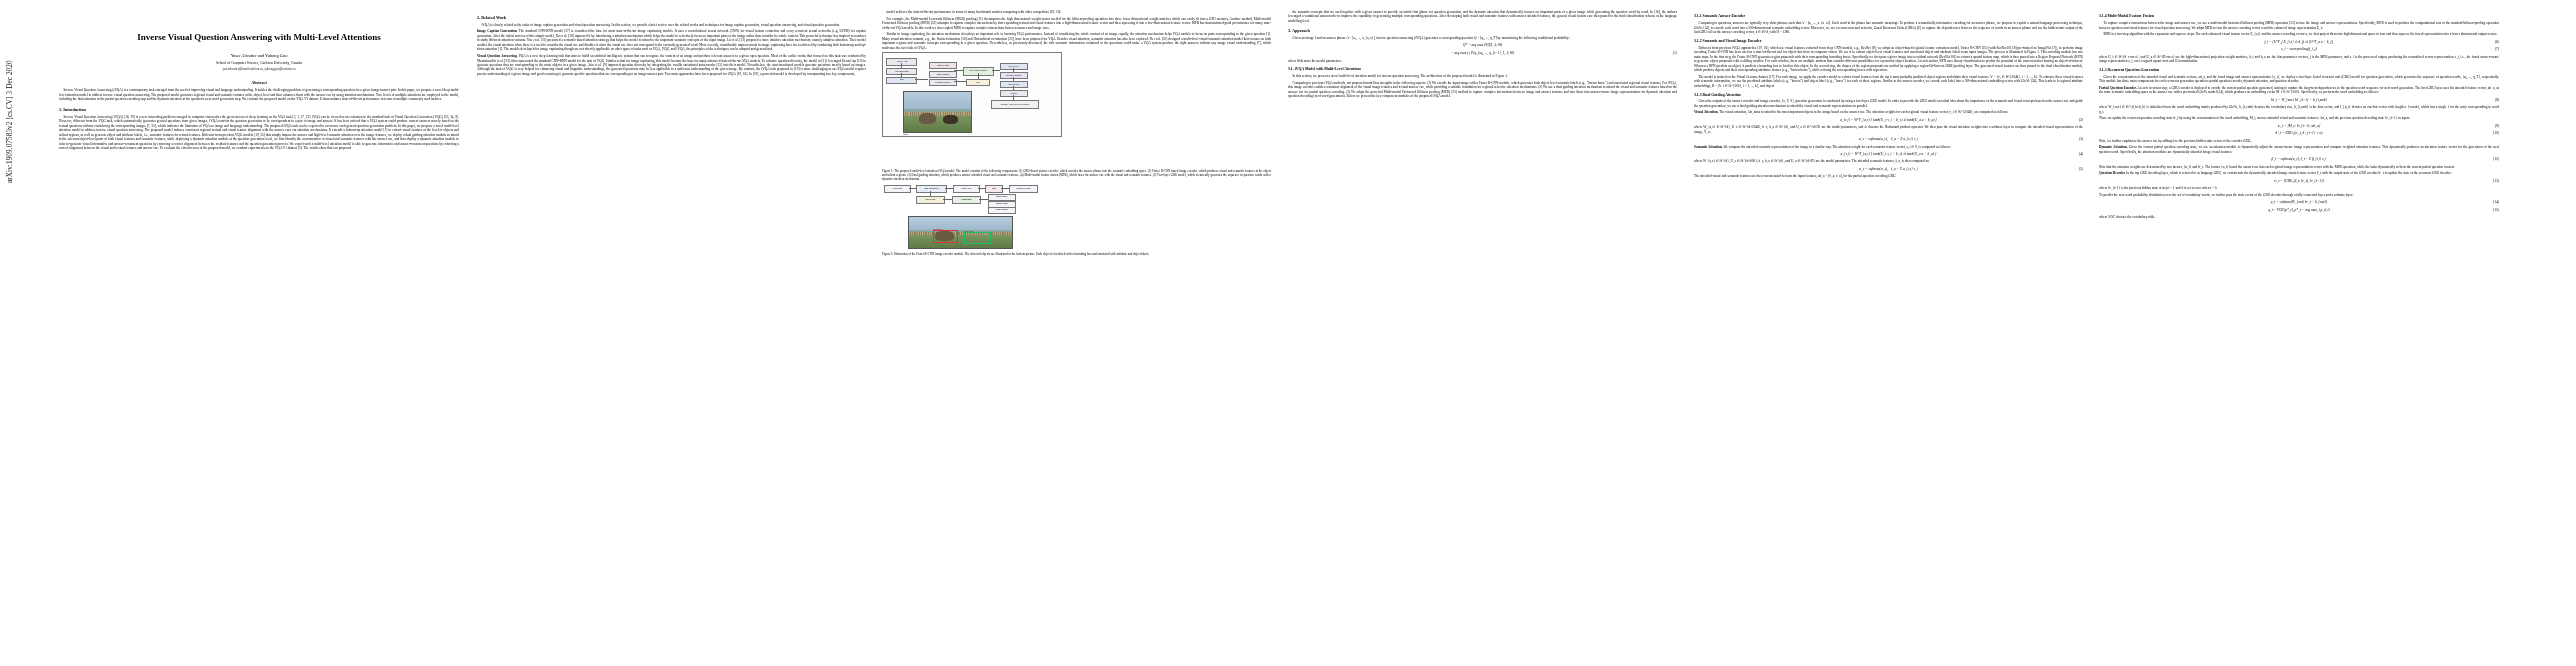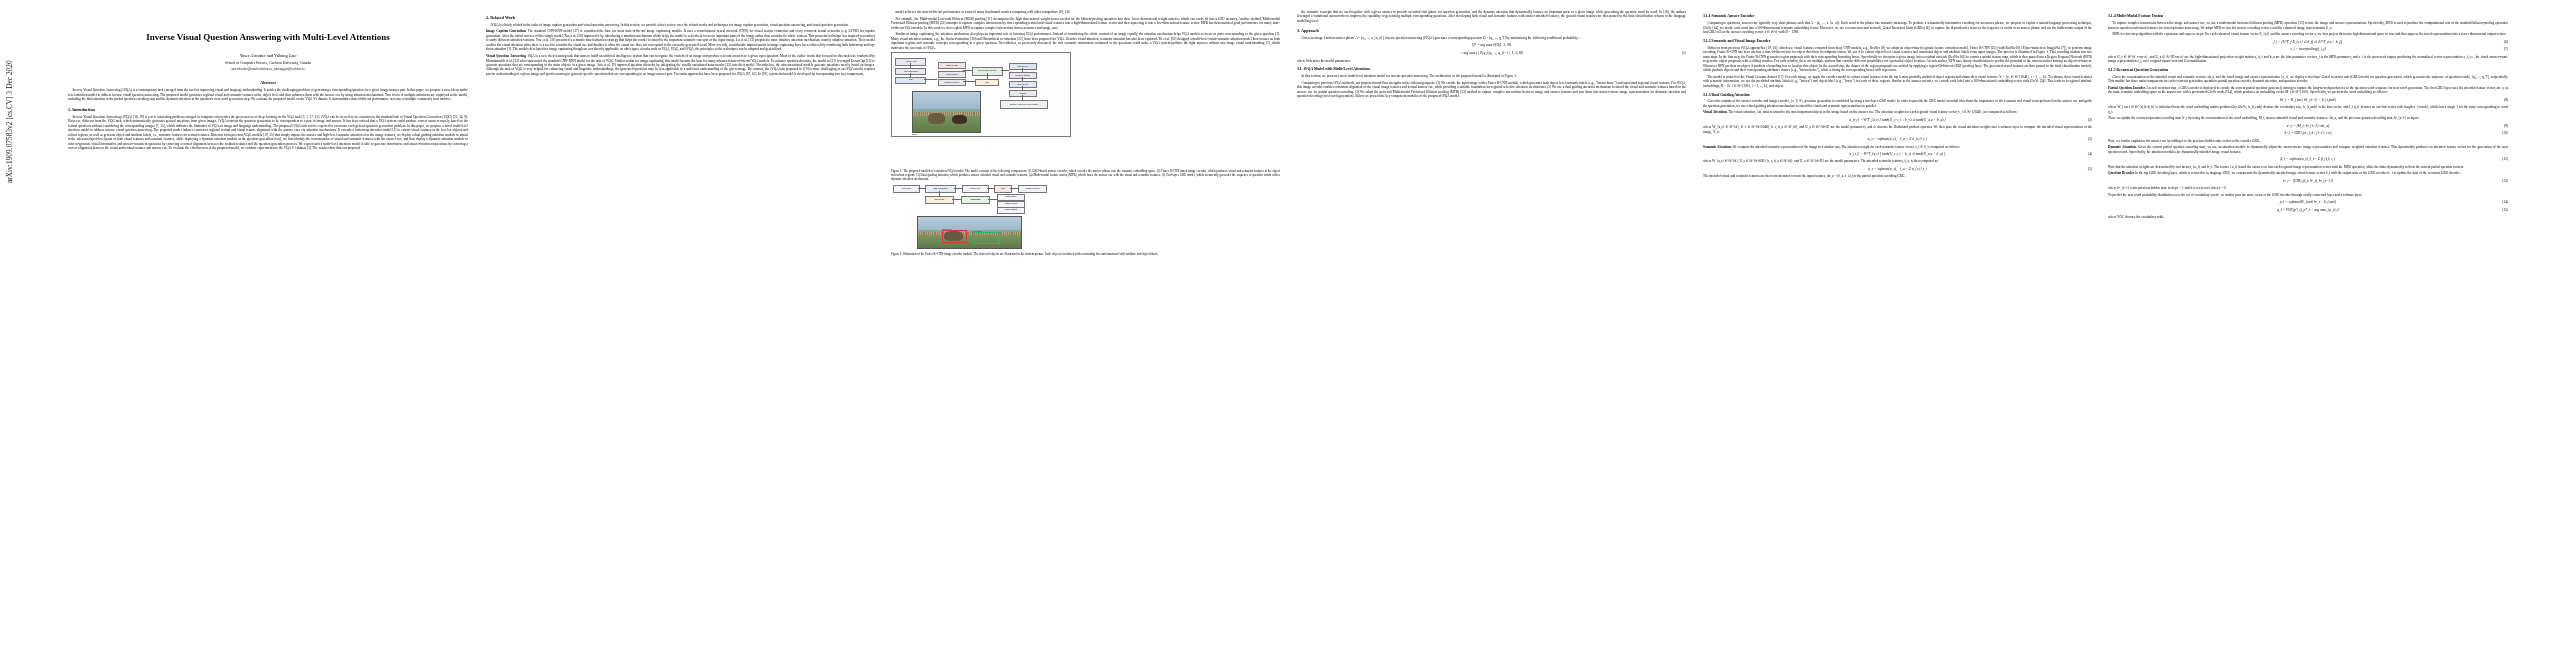--- a/index.html
+++ b/index.html
@@ -7,21 +7,21 @@
   .page{position:relative;width:2576px;height:667px;background:#fff;overflow:hidden;}
 
   
   .arxiv-stamp{
     position:absolute;left:5.6px;top:183px;
     transform:rotate(-90deg);transform-origin:left top;
     font-family:"Liberation Serif",serif;font-size:7.2px;color:#111;
     white-space:nowrap;letter-spacing:0.1px;
   }
 
-  .cols{position:absolute;left:41px;top:10px;width:2534px;height:649px;}
+  .cols{position:absolute;left:32px;top:10px;width:2534px;height:649px;}
   .col{position:absolute;top:0;width:389px;height:649px;font-size:3.4px;line-height:1.32;text-align:justify;}
   .c1{left:27px;width:400px;}
   .c2{left:445px;width:389px;}
   .c3{left:850px;width:389px;}
   .c4{left:1256px;width:389px;}
   .c5{left:1662px;width:389px;}
   .c6{left:2067px;width:400px;}
 
   .title{font-size:9px;font-weight:bold;text-align:center;line-height:1.25;margin:22px 0 10px 0;font-family:"Liberation Serif",serif;}
   .authors{text-align:center;font-size:4.4px;margin-bottom:1.7px;}

